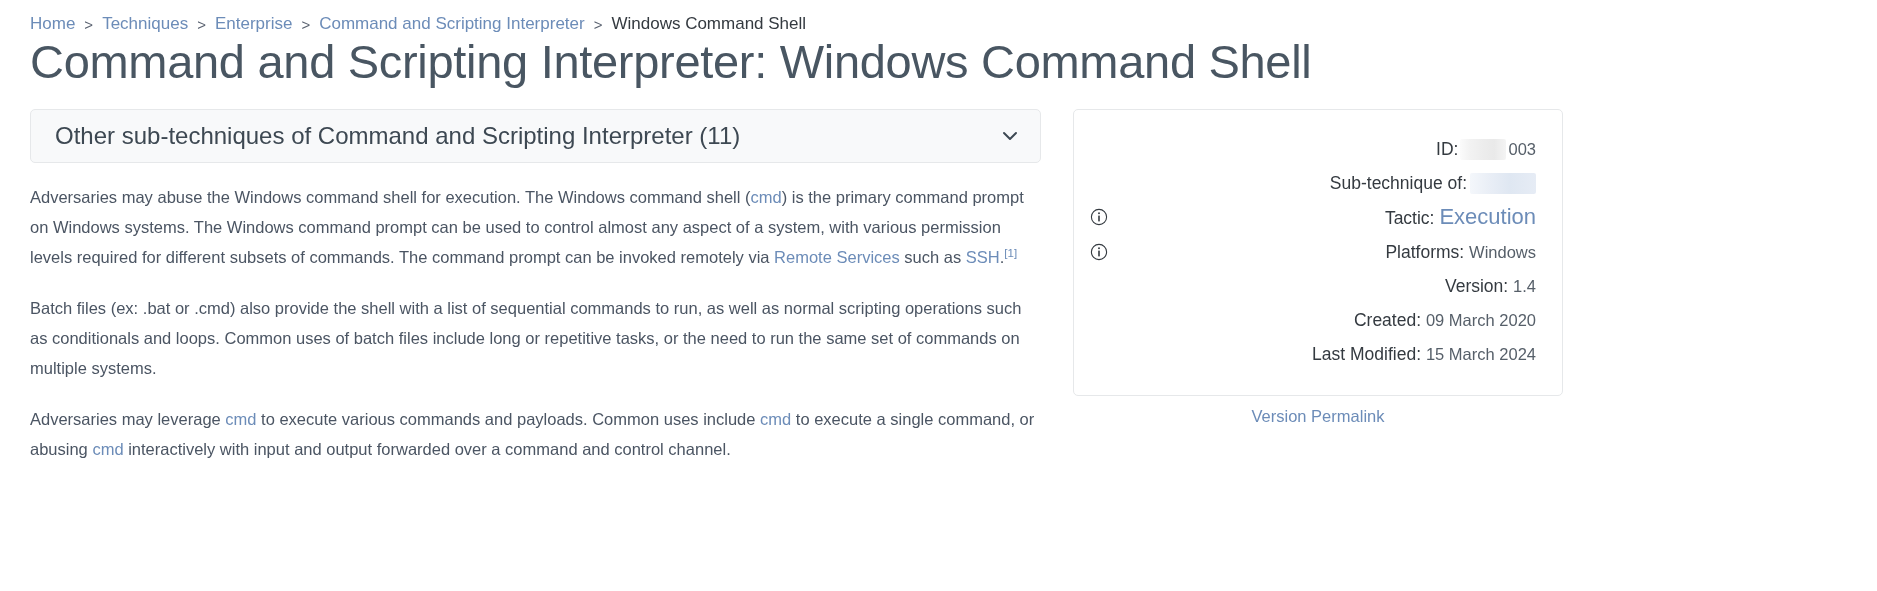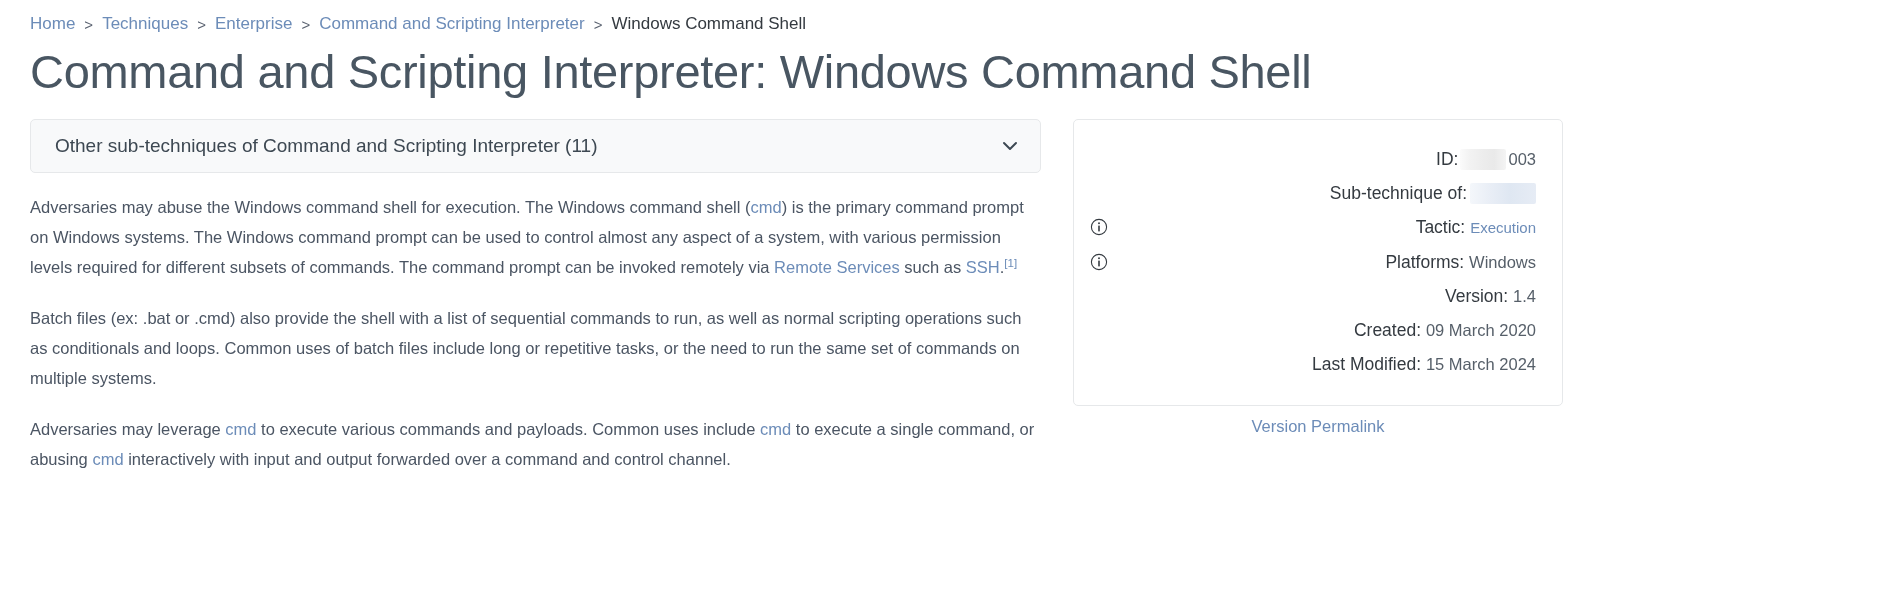--- a/index.html
+++ b/index.html
@@ -36,21 +36,21 @@
     font-size: 15px;
   }
   .crumb-current { color: #343a40; }
 
   
   .page-title {
     font-size: 47px;
     font-weight: 400;
     color: #495662;
     letter-spacing: -0.3px;
-    margin: 22px 0 0 0;
+    margin: 12px 0 0 0;
     line-height: 1.1;
     white-space: nowrap;
   }
 
   
   .columns {
     display: flex;
     margin-top: 21px;
     align-items: flex-start;
   }
@@ -64,21 +64,21 @@
     border: 1px solid #e6e8ea;
     border-radius: 5px;
     height: 54px;
     display: flex;
     align-items: center;
     justify-content: space-between;
     padding: 0 22px 0 24px;
     cursor: pointer;
   }
   .accordion-label {
-    font-size: 19px;
+    font-size: 24px;
     color: #3d4852;
   }
   .chev {
     width: 16px; height: 16px;
     display: block;
   }
 
   
   .body-p {
     font-size: 16.5px;
@@ -115,21 +115,21 @@
     white-space: nowrap;
   }
   .card-key { color: #343a40; }
   .card-val {
     color: #565f69;
     font-size: 16.5px;
   }
   .card-val-link {
     color: #6c8cb8;
     text-decoration: none;
-    font-size: 15px;
+    font-size: 22px;
     cursor: pointer;
   }
   .info-icon {
     position: absolute;
     left: -28px;
     top: 8px;
     width: 18px; height: 18px;
   }
   .redact {
     display: inline-block;

